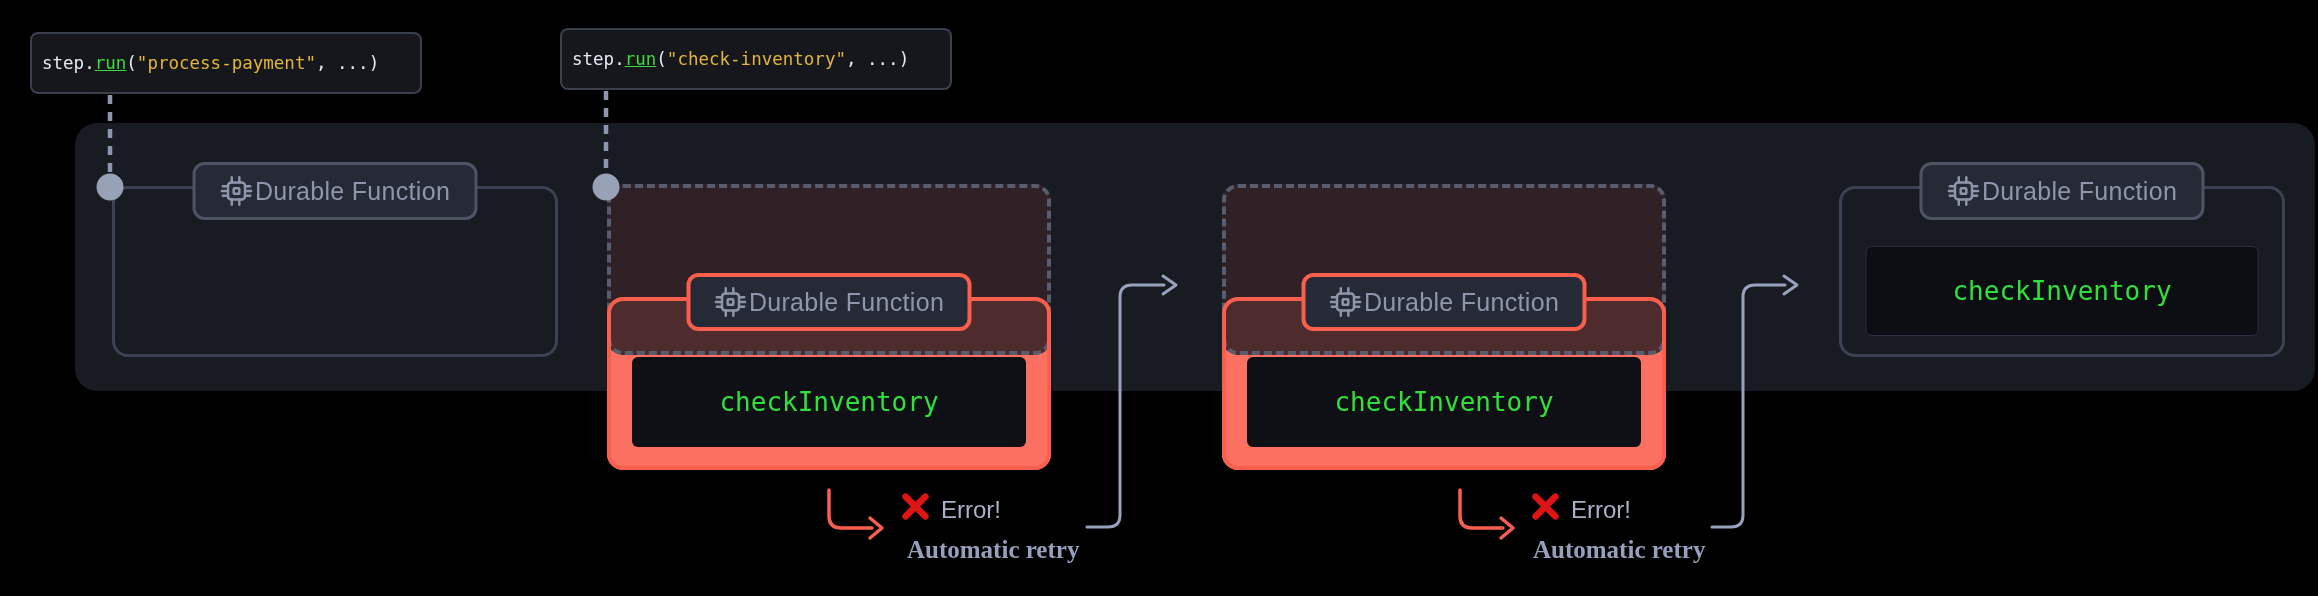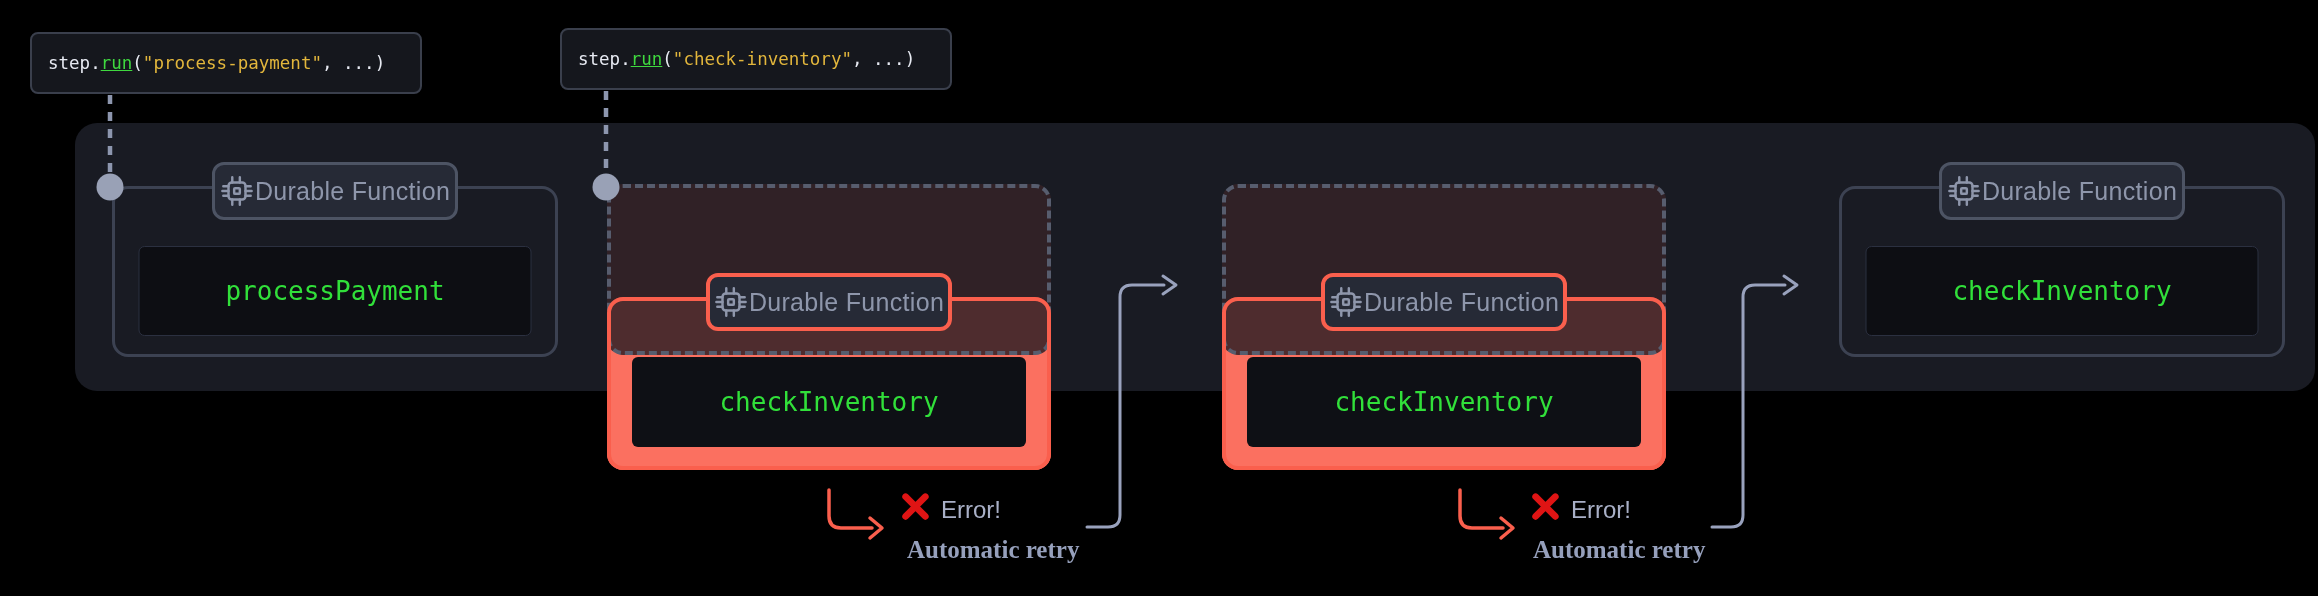--- a/index.html
+++ b/index.html
@@ -22,21 +22,21 @@
   }
   
   .codelabel {
     position: absolute;
     height: 62px;
     background: #15171D;
     border: 2px solid #3A3F4C;
     border-radius: 8px;
     display: flex;
     align-items: center;
-    padding: 0 16px;
+    padding: 0 10px;
     font-family: "DejaVu Sans Mono", monospace;
     font-size: 17.5px;
     white-space: pre;
     z-index: 7;
   }
   #label1 { left: 30px;  top: 32px; width: 392px; }
   #label2 { left: 560px; top: 28px; width: 392px; }
   .tok-plain  { color: #E7EAF2; }
   .tok-green  { color: #3FD83F; text-decoration: underline; }
   .tok-yellow { color: #E2B63C; }
@@ -48,21 +48,21 @@
     border: 3px solid #3C4252;
     border-radius: 16px;
     z-index: 2;
   }
   #group1 { left: 112px; }
   #group4 { left: 1839px; }
   .badge {
     position: absolute;
     left: 50%; transform: translateX(-50%);
     top: -27px;
-    width: 246px; height: 58px;
+    width: 285px; height: 58px;
     background: #262A36;
     border: 3px solid #4D5464;
     border-radius: 12px;
     display: flex;
     align-items: center;
     justify-content: center;
     gap: 1px;
     color: #8E96AB;
     font-size: 25px;
     font-weight: 500;
@@ -181,23 +181,20 @@
     <div class="badge">
       <svg class="chip-icon" width="34" height="34" viewBox="0 0 36 36">
         <g stroke="#8E96AB" stroke-width="2.6" fill="none" stroke-linecap="round">
           <rect x="9" y="9" width="18" height="18" rx="3.5"></rect>
           <rect x="15" y="15" width="6" height="6" rx="1"></rect>
           <path d="M3.5 13 H9 M2.5 18 H9 M3.5 23 H9 M27 13 H32.5 M27 18 H33.5 M27 23 H32.5 M13 3.5 V9 M21 3.5 V9 M13 32.5 V27 M21 32.5 V27"></path>
         </g>
       </svg>
       <span>Durable Function</span>
     </div>
-    <div class="codebox">
-      <span>processPayment</span>
-    </div>
   </div>
 
   <div class="attempt" id="attempt1">
     <div class="fill"></div>
     <div class="ghost"></div>
     <div class="frame"></div>
     <div class="badge">
       <svg class="chip-icon" width="34" height="34" viewBox="0 0 36 36">
         <g stroke="#8E96AB" stroke-width="2.6" fill="none" stroke-linecap="round">
           <rect x="9" y="9" width="18" height="18" rx="3.5"></rect>

